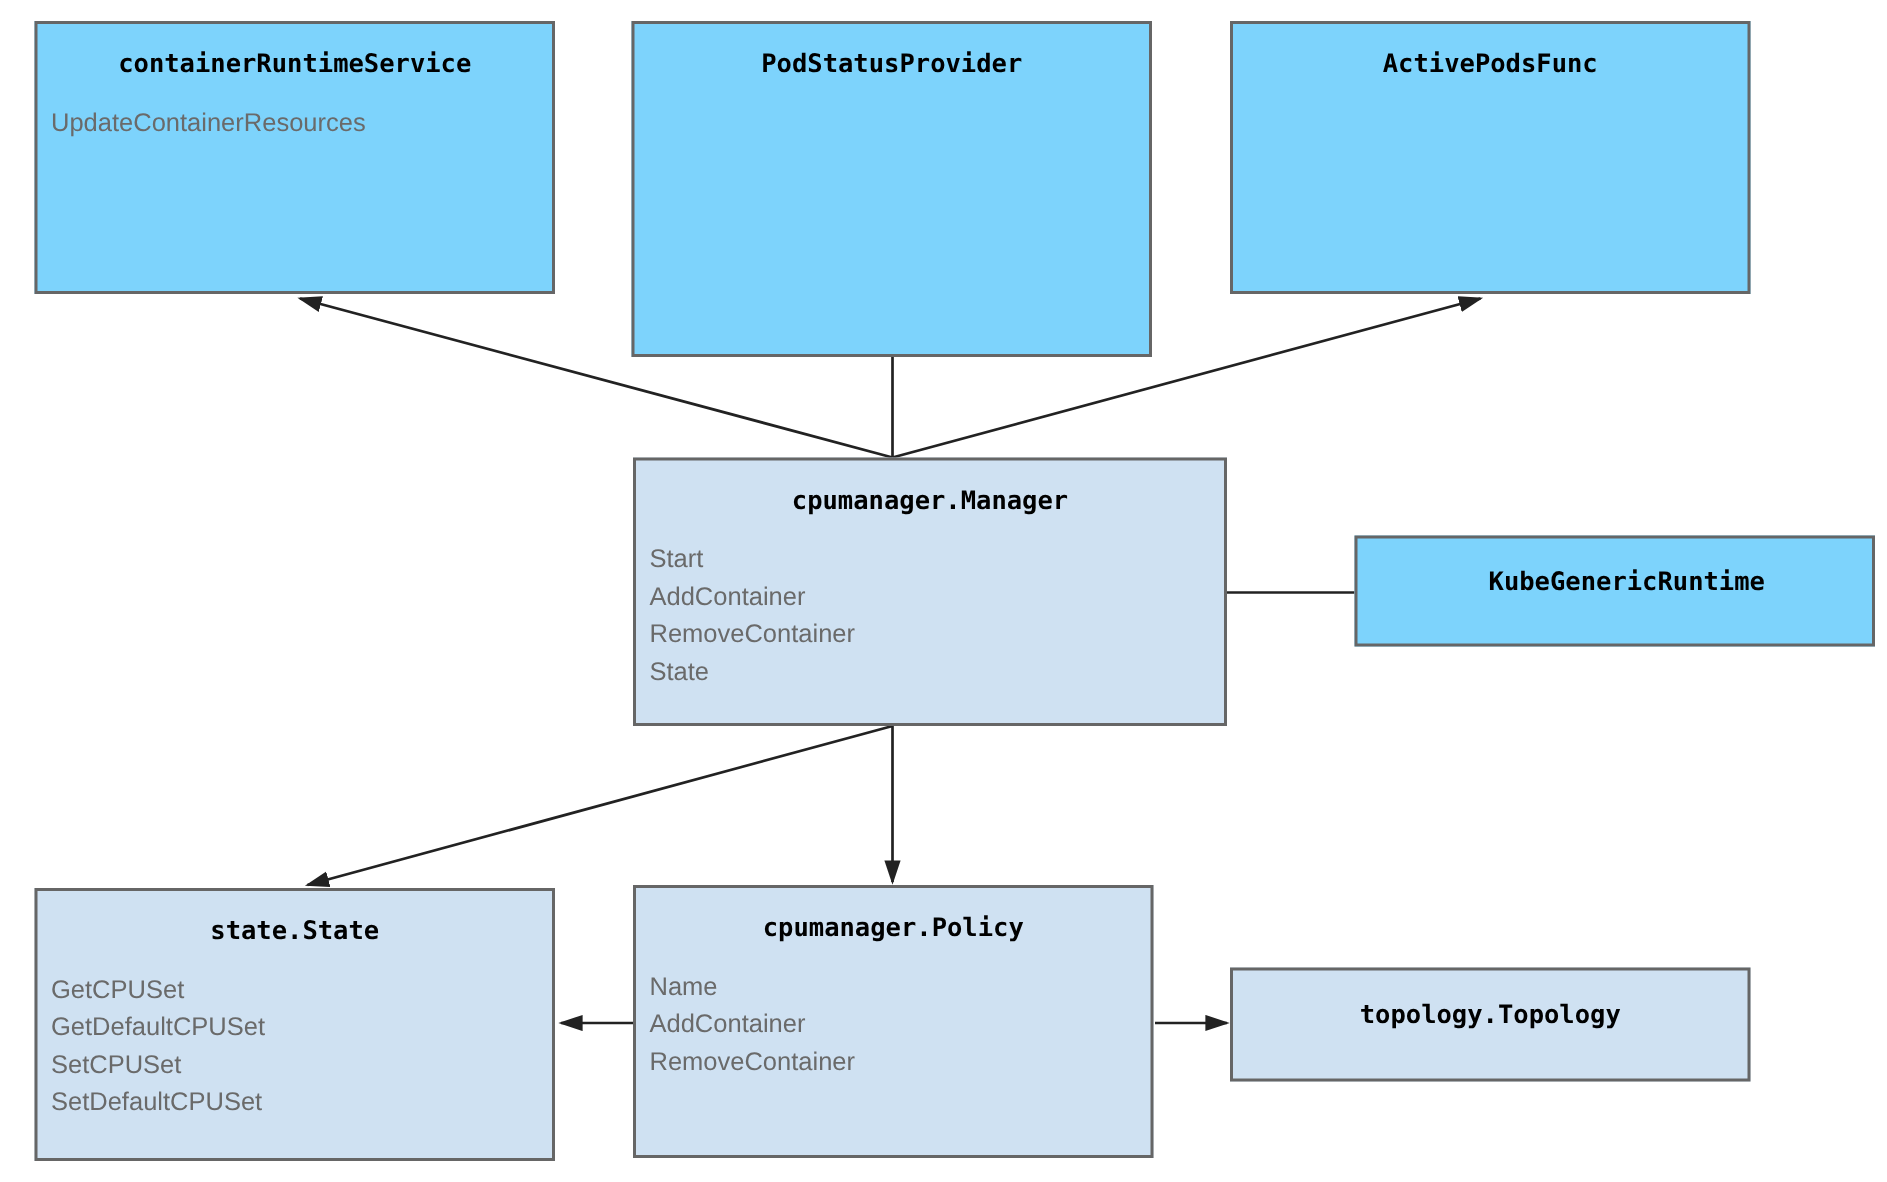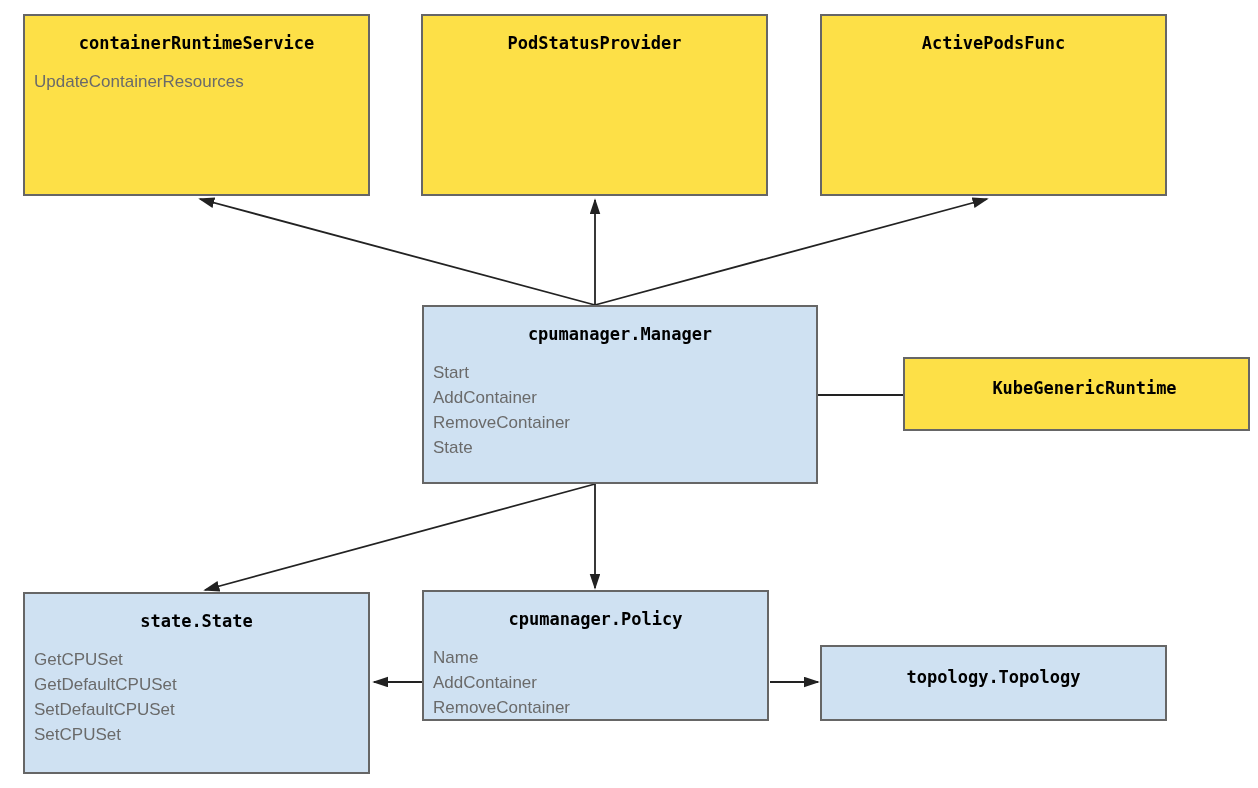--- a/index.html
+++ b/index.html
@@ -23,21 +23,21 @@
     left: 0;
     top: 0;
     width: 1258px;
     height: 788px;
     pointer-events: none;
   }
   .node {
     position: absolute;
     box-sizing: border-box;
     border: 2px solid #666666;
-    background: #fde047;
+    background: #7dd3fc;
   }
   .node.filled {
     background: #cfe1f2;
   }
   .node-title {
     display: block;
     text-align: center;
     font-family: "DejaVu Sans Mono", "Liberation Mono", monospace;
     font-weight: bold;
     font-size: 17px;
@@ -89,21 +89,21 @@
     <line x1="770" y1="682" x2="818" y2="682" stroke="#222222" stroke-width="1.8" marker-end="url(#arrowhead)"></line>
   </svg>
 
   <div class="node" style="left:23px; top:14px; width:347px; height:182px;">
     <span class="node-title">containerRuntimeService</span>
     <span class="node-members">
       <span class="member">UpdateContainerResources</span>
     </span>
   </div>
 
-  <div class="node" style="left:421px; top:14px; width:347px; height:182px;">
+  <div class="node" style="left:421px; top:14px; width:347px; height:224px;">
     <span class="node-title">PodStatusProvider</span>
   </div>
 
   <div class="node" style="left:820px; top:14px; width:347px; height:182px;">
     <span class="node-title">ActivePodsFunc</span>
   </div>
 
   <div class="node filled" style="left:422px; top:305px; width:396px; height:179px;">
     <span class="node-title">cpumanager.Manager</span>
     <span class="node-members">
@@ -116,26 +116,26 @@
 
   <div class="node" style="left:903px; top:357px; width:347px; height:74px;">
     <span class="node-title" style="margin-top:19px;padding-left:16px;">KubeGenericRuntime</span>
   </div>
 
   <div class="node filled" style="left:23px; top:592px; width:347px; height:182px;">
     <span class="node-title">state.State</span>
     <span class="node-members">
       <span class="member">GetCPUSet</span>
       <span class="member">GetDefaultCPUSet</span>
+      <span class="member">SetCPUSet</span>
       <span class="member">SetDefaultCPUSet</span>
-      <span class="member">SetCPUSet</span>
     </span>
   </div>
 
-  <div class="node filled" style="left:422px; top:590px; width:347px; height:131px;">
+  <div class="node filled" style="left:422px; top:590px; width:347px; height:182px;">
     <span class="node-title">cpumanager.Policy</span>
     <span class="node-members">
       <span class="member">Name</span>
       <span class="member">AddContainer</span>
       <span class="member">RemoveContainer</span>
     </span>
   </div>
 
   <div class="node filled" style="left:820px; top:645px; width:347px; height:76px;">
     <span class="node-title" style="margin-top:20px;">topology.Topology</span>

